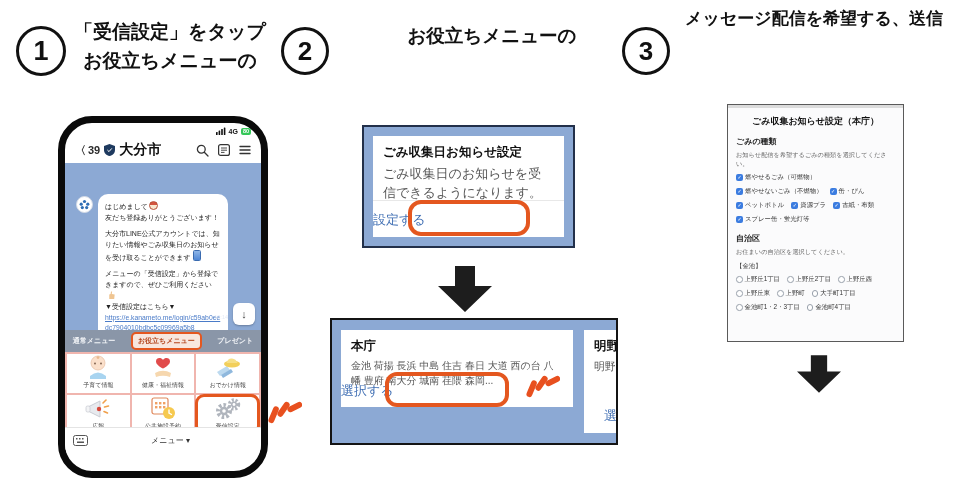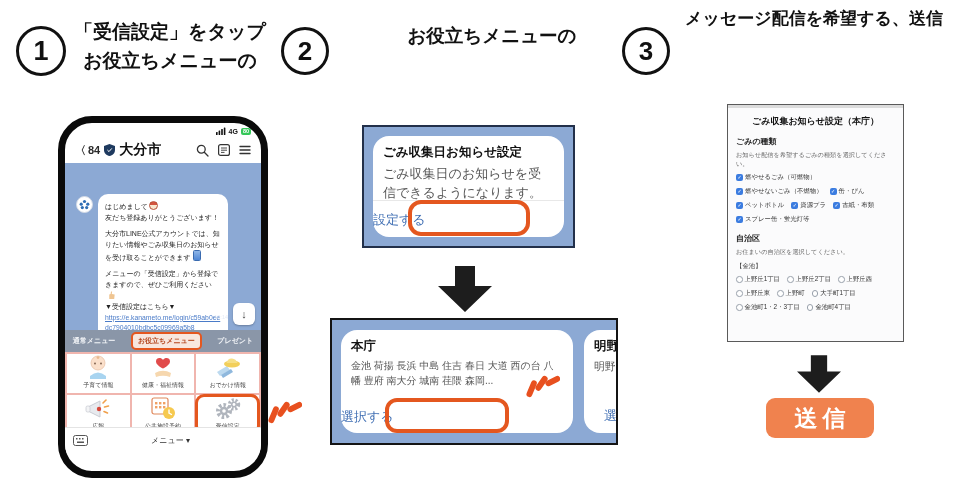--- a/index.html
+++ b/index.html
@@ -47,21 +47,21 @@
           grid-template-columns:repeat(3,1fr);grid-template-rows:1fr 1fr;gap:2px;padding:2px;
           box-sizing:border-box;}
   .g-cell{background:#fff;display:flex;flex-direction:column;align-items:center;justify-content:flex-end;
           padding-bottom:3px;gap:1px;position:relative;font-size:6px;color:#444;text-align:center;}
   .g-hl{position:absolute;inset:-1px;border:3.5px solid #e4571f;border-radius:9px;pointer-events:none;}
   .p-bottom{position:absolute;top:304px;left:0;right:0;height:26px;background:#fff;display:flex;
             align-items:center;padding:0 8px;box-sizing:border-box;border-top:0.5px solid #e4e4e4;}
   .menu-label{flex:1;text-align:center;font-size:8px;color:#333;}
   
   .panel-blue{position:absolute;background:#8ca9d4;box-sizing:border-box;}
-  .card{position:absolute;background:#fff;border-radius:16px;box-sizing:border-box;}
+  .card{position:absolute;background:#fff;border-radius:0;box-sizing:border-box;}
   .c-title{font-size:12.5px;font-weight:700;color:#111;}
   .c-body{font-size:13px;color:#555;line-height:1.45;margin-top:4px;}
   .c-action{position:absolute;bottom:8px;left:0;right:0;text-align:left;color:#3f6eb3;font-size:13px;}
   .c-divider{position:absolute;left:0;right:0;bottom:36px;height:1px;background:#e8e8e8;}
   .o-hl{position:absolute;border:4px solid #e4571f;border-radius:13px;box-sizing:border-box;}
   .clip-action{position:absolute;bottom:8px;left:20px;width:14px;overflow:hidden;white-space:nowrap;
                color:#3f6eb3;font-size:13px;}
   
   .form{position:absolute;left:727px;top:104px;width:177px;height:238px;background:#fbfbfc;
         border:1.5px solid #5a5a5a;box-sizing:border-box;overflow:hidden;padding:5px 8px;}
@@ -113,21 +113,21 @@
               <rect x="5.2" y="2" width="1.6" height="6" rx="0.5"></rect>
               <rect x="7.8" y="0.5" width="1.6" height="7.5" rx="0.5"></rect>
             </g>
           </svg>
         <span>4G</span>
         <span class="battery">80</span>
       </div>
       <div class="p-nav">
         <span class="back">
           <span>〈</span>
-          <span>84</span>
+          <span>39</span>
         </span>
         <svg width="11" height="12" viewBox="0 0 11 12">
             <path d="M5.5 0 L11 2 V6 C11 9.5 8.5 11.3 5.5 12 C2.5 11.3 0 9.5 0 6 V2 Z" fill="#1e3a5f"></path>
             <path d="M3.4 6 L5 7.6 L7.8 4.4" stroke="#fff" stroke-width="1" fill="none"></path>
           </svg>
         <span class="p-title">大分市</span>
         <span class="nav-icons">
           <svg width="13" height="13" viewBox="0 0 13 13">
               <circle cx="5.3" cy="5.3" r="3.9" fill="none" stroke="#333" stroke-width="1.3"></circle>
               <line x1="8.3" y1="8.3" x2="12" y2="12" stroke="#333" stroke-width="1.3" stroke-linecap="round"></line>
@@ -276,21 +276,21 @@
       <div class="c-action">設定する</div>
       <div class="o-hl" style="left:50%;transform:translateX(-50%);bottom:1px;width:122px;height:36px;"></div>
     </div>
   </div>
 
   <svg class="abs" style="left:438px;top:266px;" width="54" height="46" viewBox="0 0 54 46">
     <path d="M17 0 H37 V20 H54 L27 46 L0 20 H17 Z" fill="#1d1d1d"></path>
   </svg>
 
   <div class="panel-blue" style="left:330px;top:318px;width:288px;height:127px;border:2.5px solid #141414;overflow:hidden;">
-    <div class="card" style="left:9px;top:10px;width:232px;height:103px;padding:8px 10px;">
+    <div class="card" style="left:9px;top:10px;width:232px;height:77px;padding:8px 10px;">
       <div class="c-title">本庁</div>
       <div class="c-body" style="font-size:10px;">金池 荷揚 長浜 中島 住吉 春日 大道 西の台 八幡 豊府 南大分 城南 荏隈 森岡...</div>
       <div class="c-action" style="bottom:7px;">選択する</div>
       <div class="o-hl" style="left:44px;bottom:0;width:124px;height:35px;border-radius:12px;"></div>
     </div>
     <div class="card" style="left:252px;top:10px;width:150px;height:103px;padding:8px 10px;">
       <div class="c-title">明野</div>
       <div class="c-body" style="font-size:10.8px;">明野</div>
       <div class="clip-action">選択する</div>
     </div>
@@ -386,15 +386,14 @@
           <span class="rb"></span>
           <span>金池町4丁目</span>
         </span>
     </div>
   </div>
 
   <svg class="abs" style="left:797px;top:352px;" width="44" height="44" viewBox="0 0 54 46">
     <path d="M17 0 H37 V20 H54 L27 46 L0 20 H17 Z" fill="#1d1d1d"></path>
   </svg>
 
-  <div class="submit-btn">送信</div>
 
 </div>
 
 </body></html>

